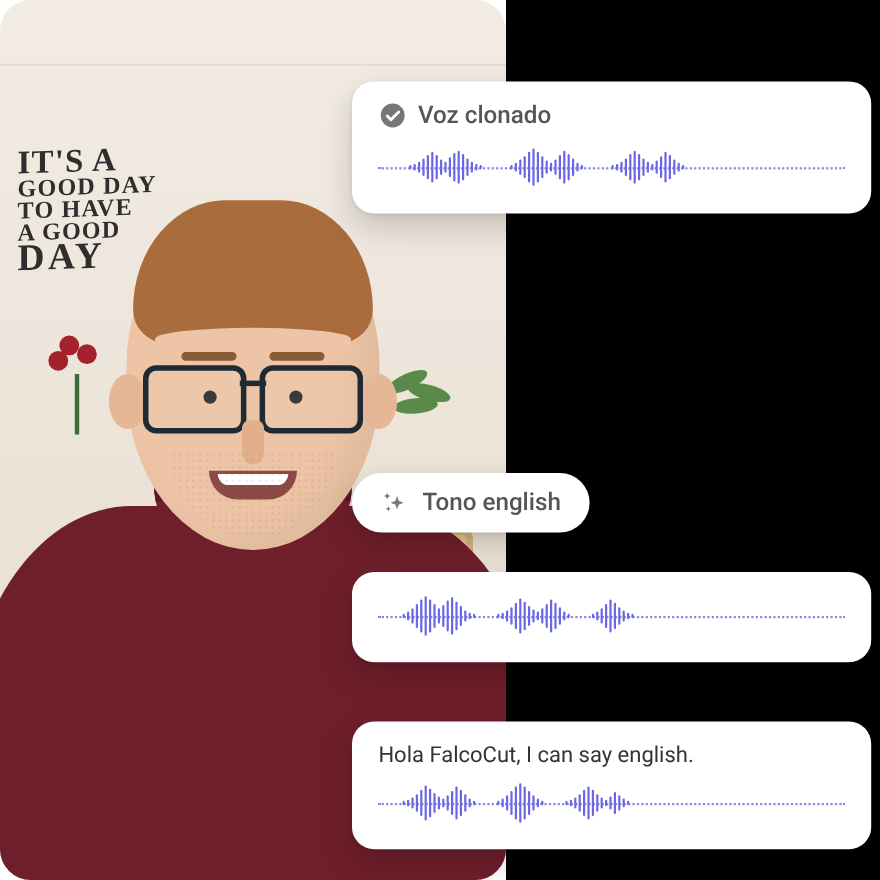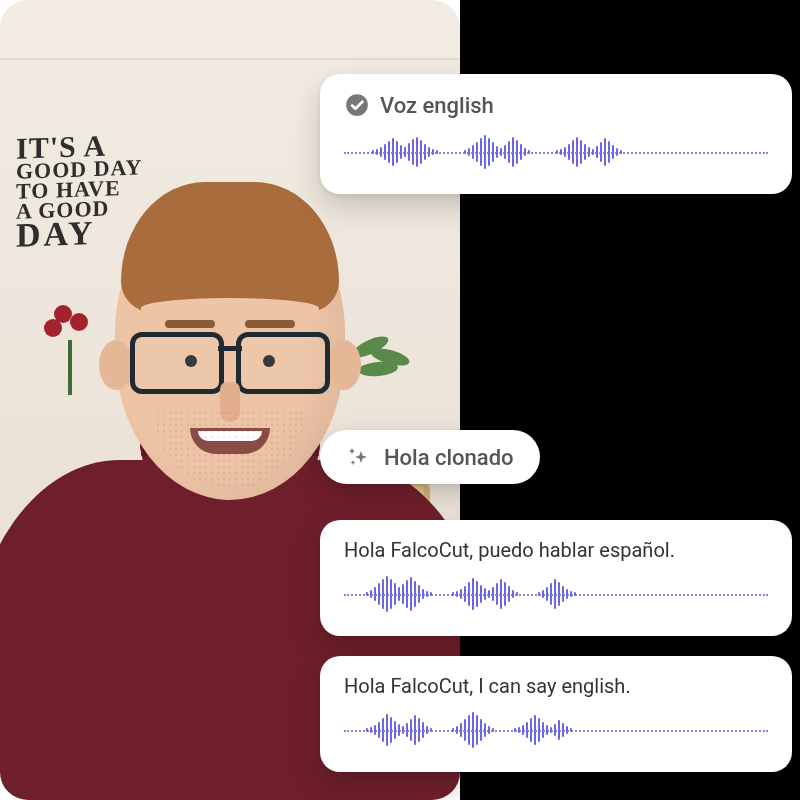--- a/index.html
+++ b/index.html
@@ -317,21 +317,21 @@
   </div>
 
   <div id="card-original" class="card">
     <div class="card-header">
       <span class="card-icon check-icon">
         <svg width="26" height="26" viewBox="0 0 24 24" fill="none">
           <circle cx="12" cy="12" r="10" fill="#777"></circle>
           <path d="M7.5 12.5 L10.5 15.5 L17 9" stroke="#fff" stroke-width="2.4" stroke-linecap="round" stroke-linejoin="round" fill="none"></path>
         </svg>
       </span>
-      <span class="card-title">Voz english</span>
+      <span class="card-title">Voz clonado</span>
     </div>
     <div class="waveform">
       <div class="baseline"></div>
       <div class="bars">
           <div class="gap" style="width: 26px;"></div>
           <div class="bar" style="height: 4px;"></div>
           <div class="bar" style="height: 6px;"></div>
           <div class="bar" style="height: 10px;"></div>
           <div class="bar" style="height: 16px;"></div>
           <div class="bar" style="height: 22px;"></div>
@@ -389,25 +389,24 @@
   </div>
 
   <div id="chip-cloned" class="chip">
     <span class="card-icon sparkles-icon">
       <svg width="24" height="24" viewBox="0 0 24 24" fill="#777">
         <path d="M5 3 L5.9 5.1 L8 6 L5.9 6.9 L5 9 L4.1 6.9 L2 6 L4.1 5.1 Z"></path>
         <path d="M14 6 L15.6 10.4 L20 12 L15.6 13.6 L14 18 L12.4 13.6 L8 12 L12.4 10.4 Z"></path>
         <path d="M6 15 L6.7 16.8 L8.5 17.5 L6.7 18.2 L6 20 L5.3 18.2 L3.5 17.5 L5.3 16.8 Z"></path>
       </svg>
     </span>
-    <span class="card-title">Hola clonado</span>
+    <span class="card-title">Tono english</span>
   </div>
 
   <div id="card-es" class="card">
-    <div class="clip-text">Hola FalcoCut, puedo hablar español.</div>
     <div class="waveform">
       <div class="baseline"></div>
       <div class="bars">
           <div class="gap" style="width: 20px;"></div>
           <div class="bar" style="height: 4px;"></div>
           <div class="bar" style="height: 8px;"></div>
           <div class="bar" style="height: 14px;"></div>
           <div class="bar" style="height: 22px;"></div>
           <div class="bar" style="height: 30px;"></div>
           <div class="bar" style="height: 36px;"></div>

